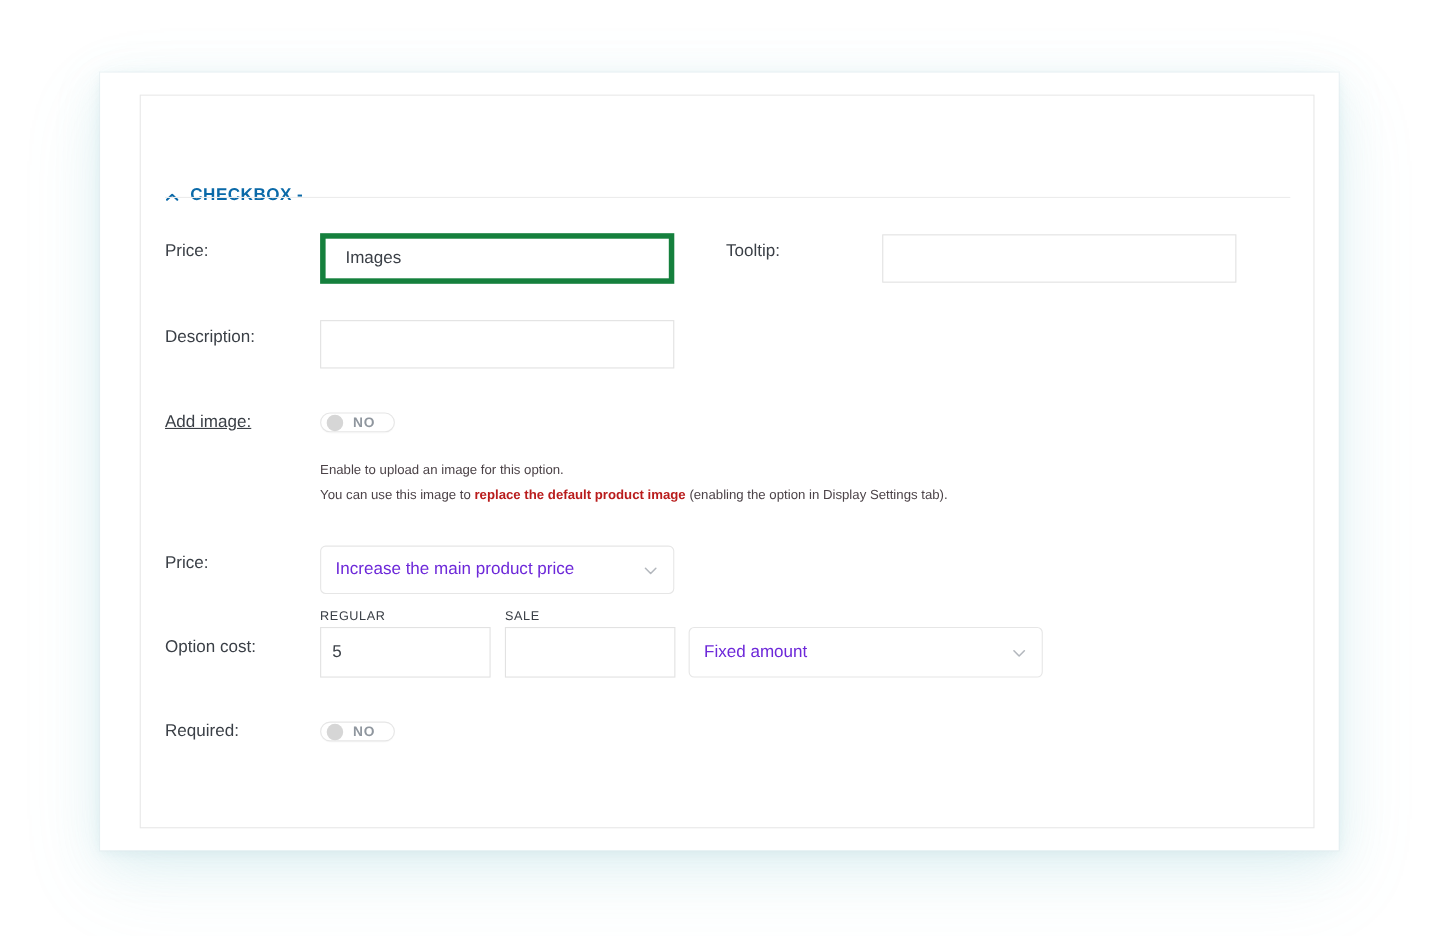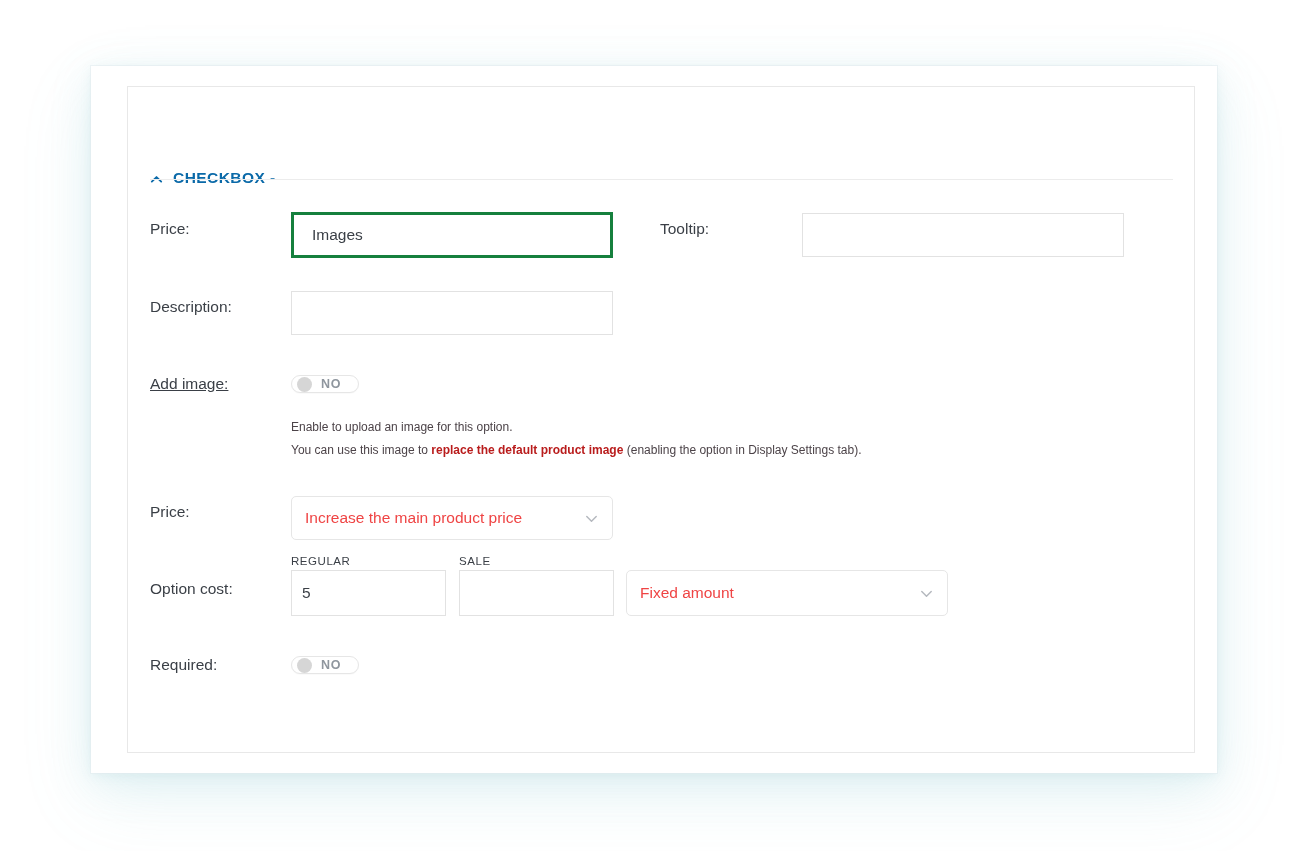--- a/index.html
+++ b/index.html
@@ -109,21 +109,21 @@
     border: 1px solid #e2e2e2;
     background: #ffffff;
     font-family: "Liberation Sans", sans-serif;
     font-size: 15.5px;
     color: #3a3f46;
     padding: 0 10px;
     outline: none;
     border-radius: 0;
   }
   input.txt.focused {
-    border: 3px solid #15803d;
+    border: 5px solid #15803d;
     padding-left: 18px;
   }
   input.txt::placeholder { color: #b6bcc4; }
 
   
   .toggle {
     position: absolute;
     width: 68px;
     height: 18px;
     border: 1px solid #e6e6e6;
@@ -170,21 +170,21 @@
     background: #ffffff;
     display: flex;
     align-items: center;
     padding: 0 12px 0 13px;
     cursor: pointer;
     user-select: none;
   }
   .select .val {
     flex: 1;
     font-size: 15.5px;
-    color: #ef4444;
+    color: #6d28d9;
     white-space: nowrap;
     overflow: hidden;
   }
   .select .chev {
     width: 17px;
     height: 17px;
     flex: none;
     opacity: 0.75;
   }
   .select .chev svg { display: block; }

